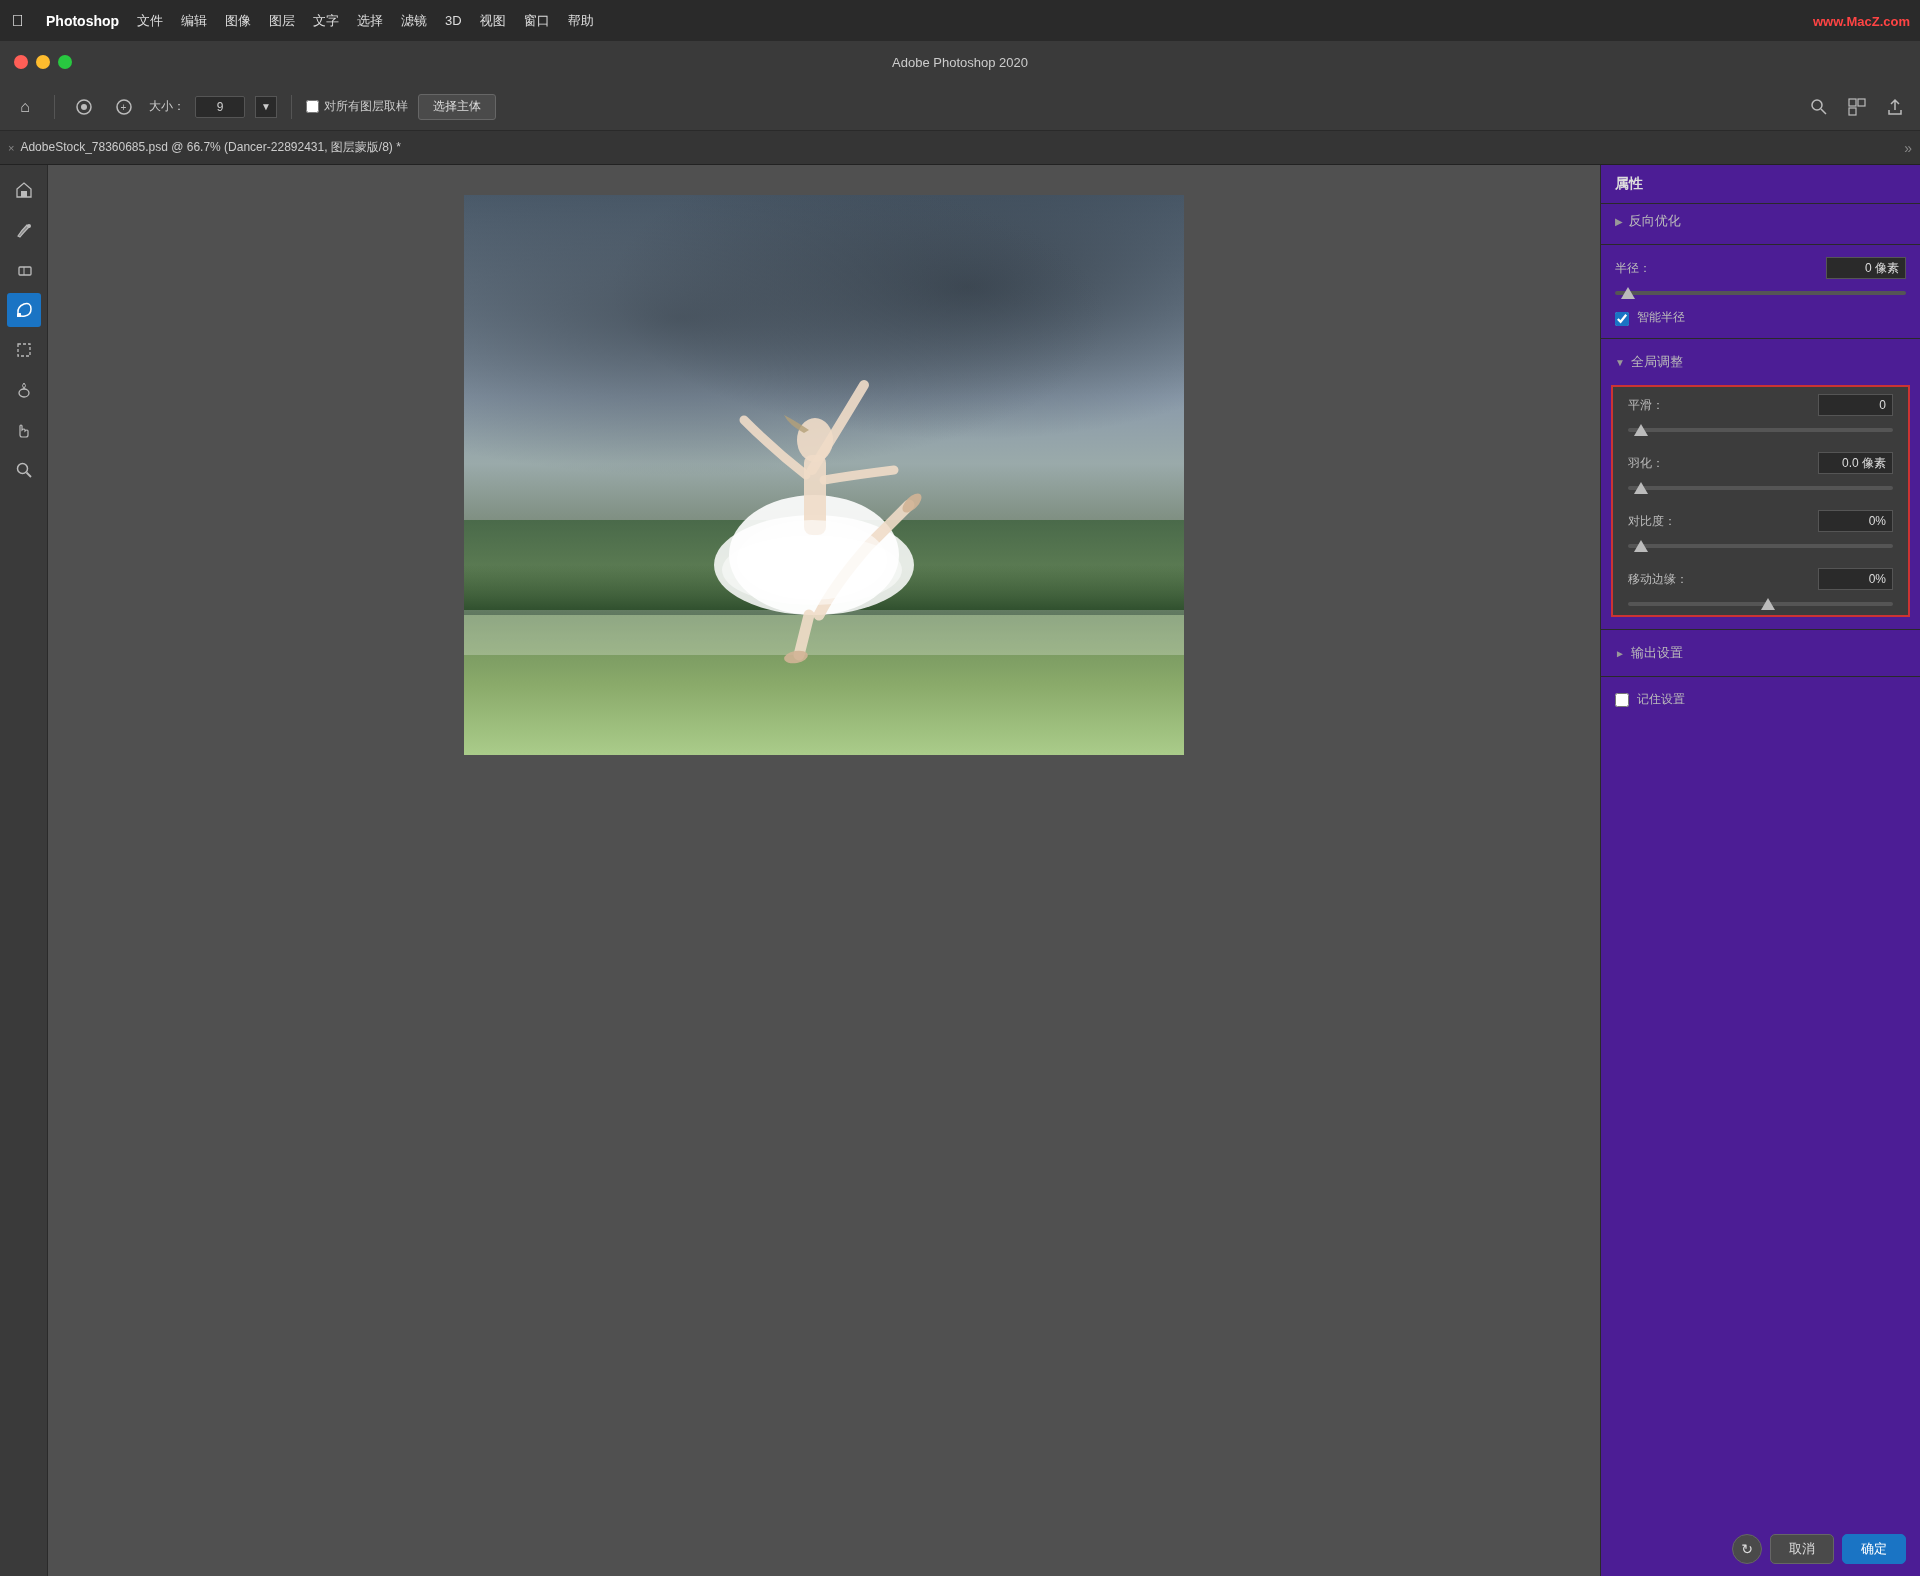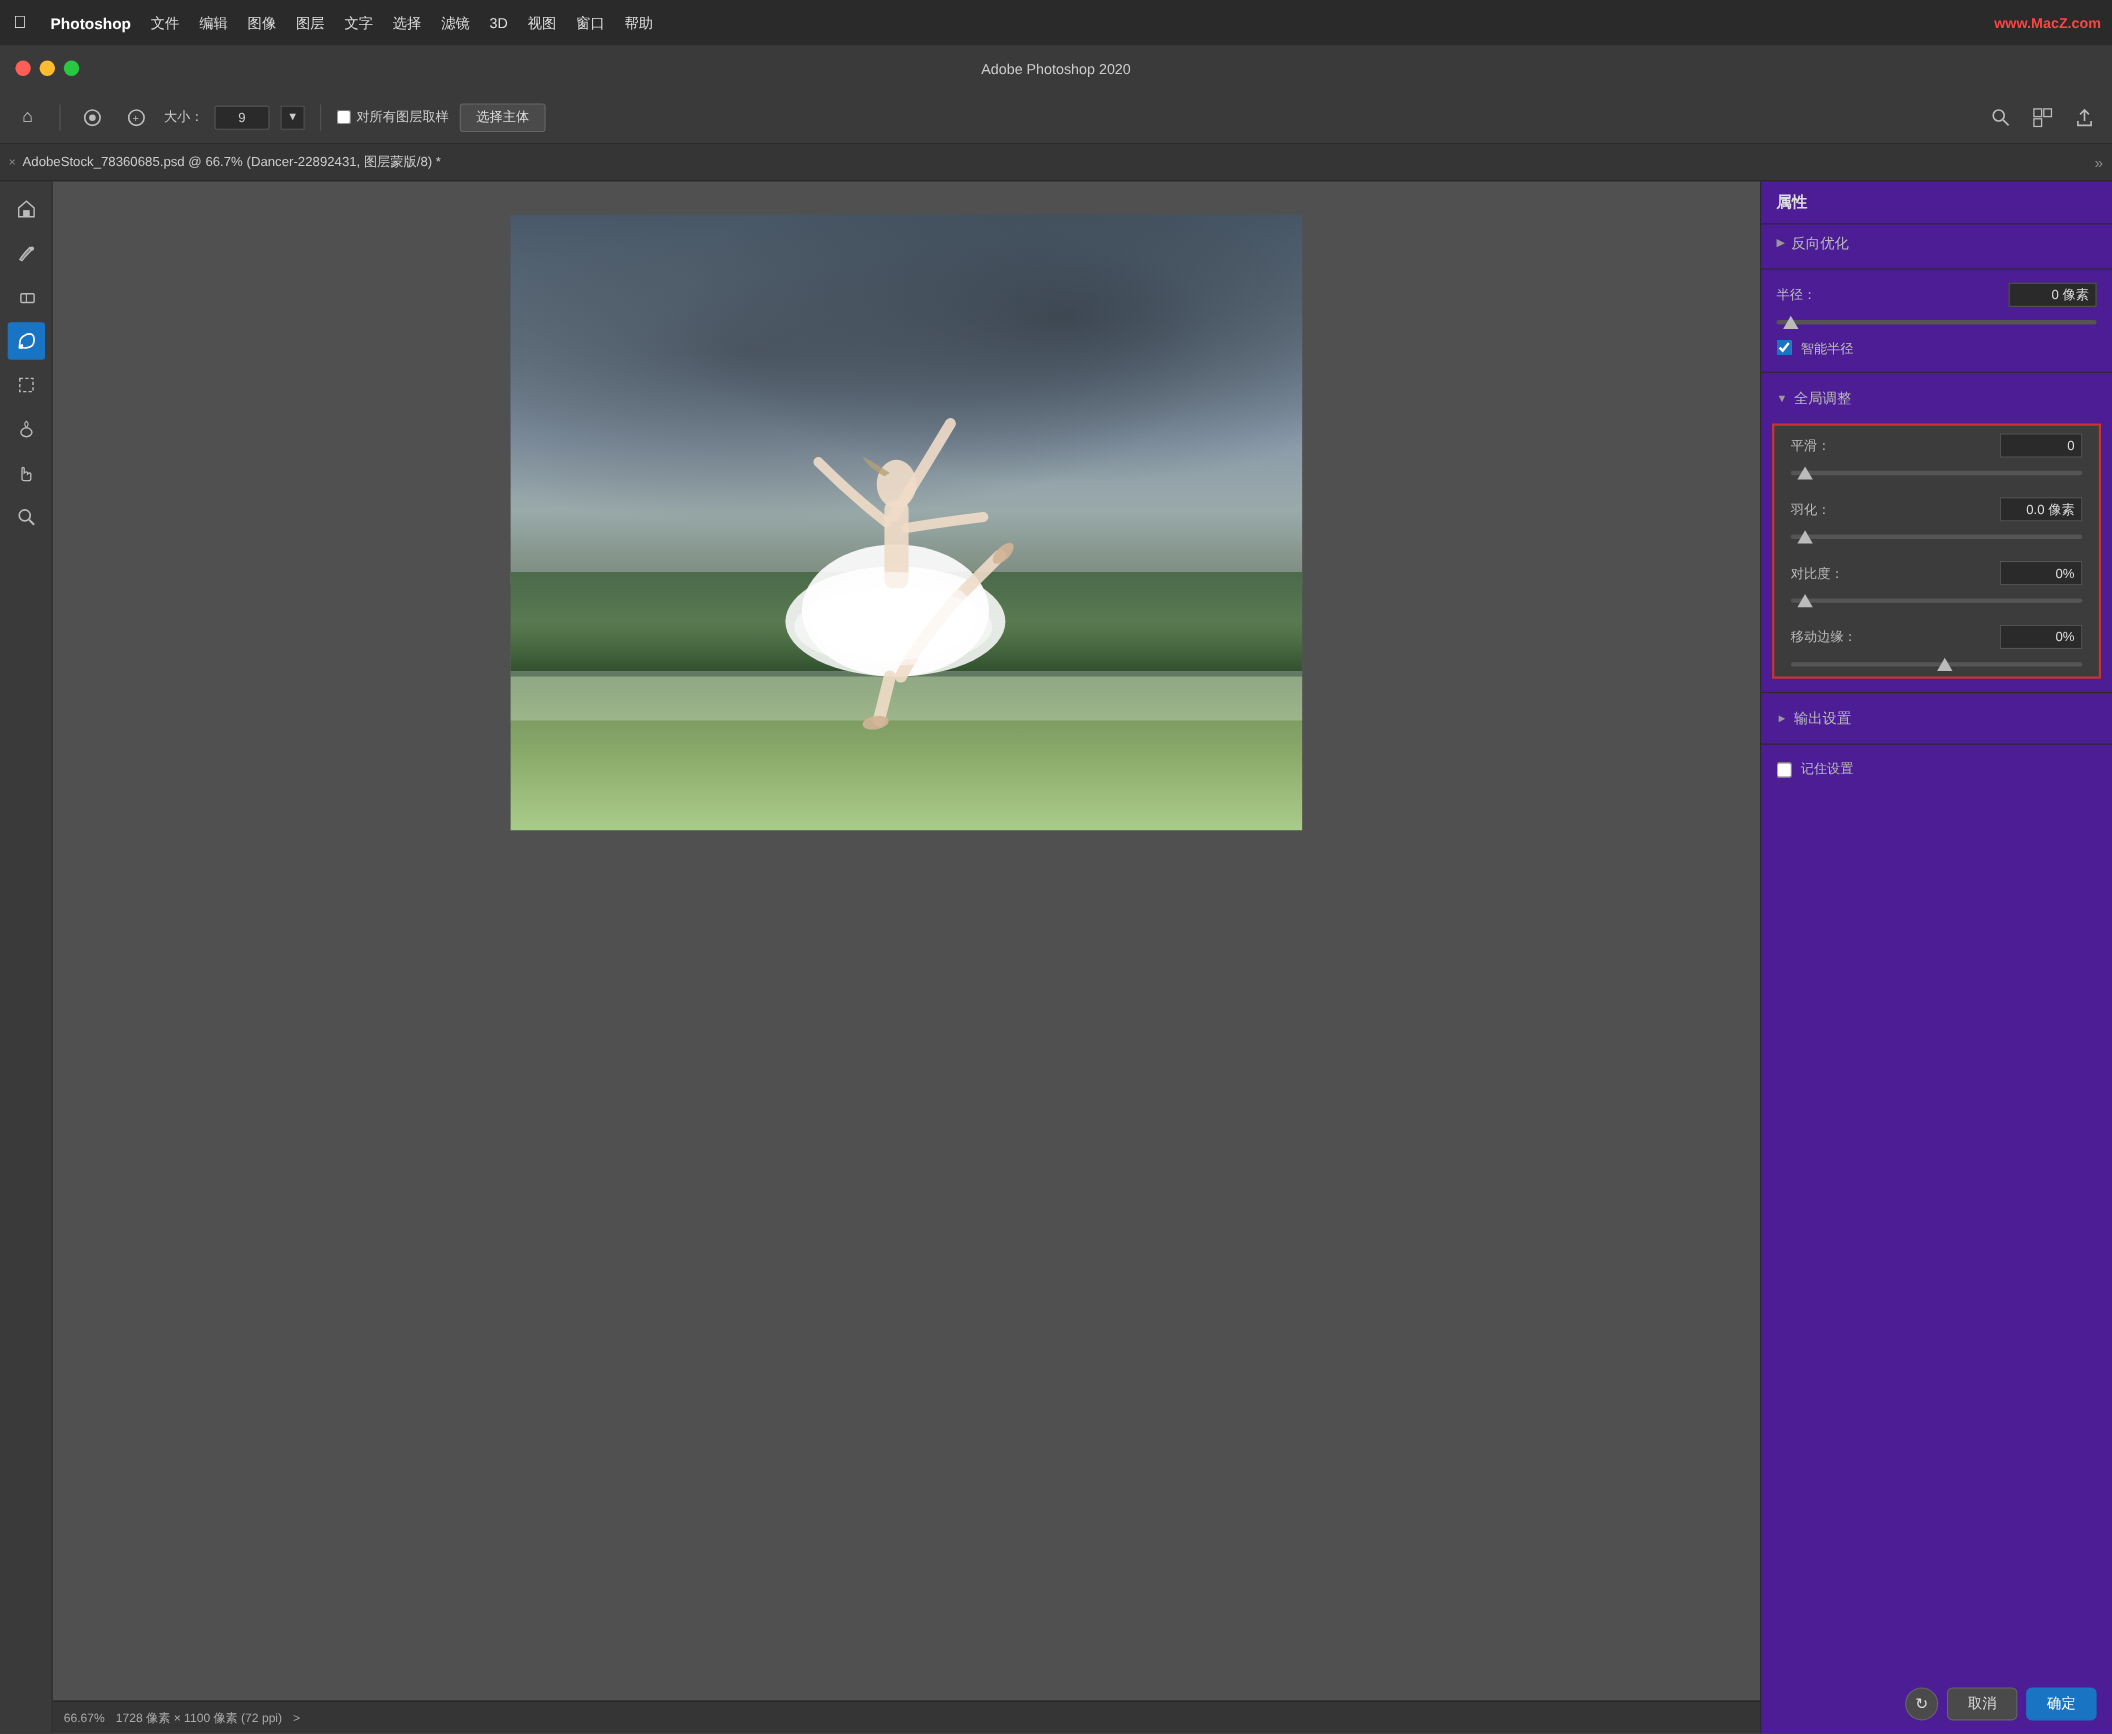--- a/index.html
+++ b/index.html
@@ -334,21 +334,21 @@
       bottom: -4px;
       width: 0;
       height: 0;
       border-left: 7px solid transparent;
       border-right: 7px solid transparent;
       border-bottom: 12px solid #bbb;
     }
 
     .checkbox-row {
       display: flex;
-      align-items: flex-start;
+      align-items: flex-end;
       gap: 8px;
       padding: 6px 14px;
     }
     .checkbox-row input[type="checkbox"] {
       width: 14px;
       height: 14px;
       accent-color: #1a74c4;
     }
     .checkbox-row label {
       font-size: 12px;
@@ -680,25 +680,20 @@
 
           <ellipse cx="218" cy="228" rx="12" ry="6" fill="rgba(210,180,150,0.9)" transform="rotate(-45, 218, 228)"></ellipse>
 
           <ellipse cx="118" cy="285" rx="75" ry="40" fill="rgba(255,255,255,0.6)"></ellipse>
           <ellipse cx="118" cy="295" rx="90" ry="35" fill="rgba(255,255,255,0.5)"></ellipse>
         </svg>
       </div>
 
     </div>
 
-    <div class="status-bar">
-      <span class="status-text">66.67%</span>
-      <span class="status-text">1728 像素 × 1100 像素 (72 ppi)</span>
-      <span class="status-text">&gt;</span>
-    </div>
   </div>
 
   <div class="right-panel">
 
     <div class="panel-header">
       <span>属性</span>
     </div>
 
     <div class="panel-section-title">
       <span class="section-arrow">▶</span>

